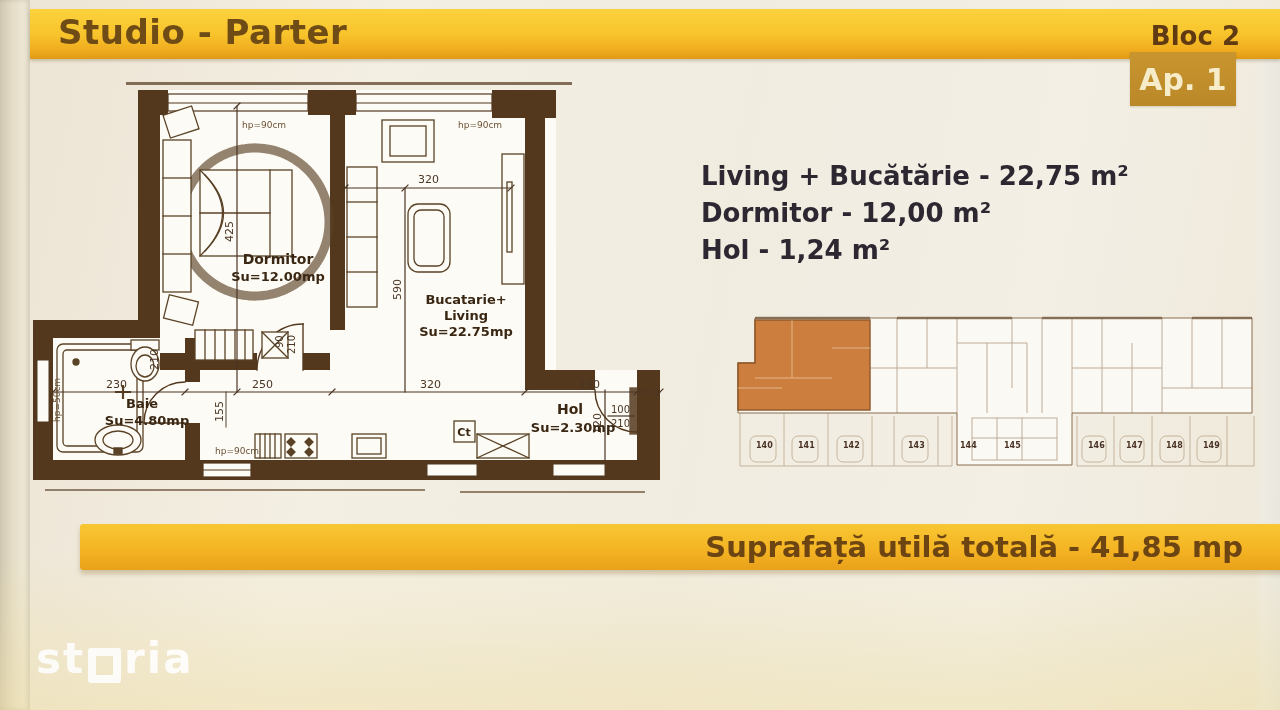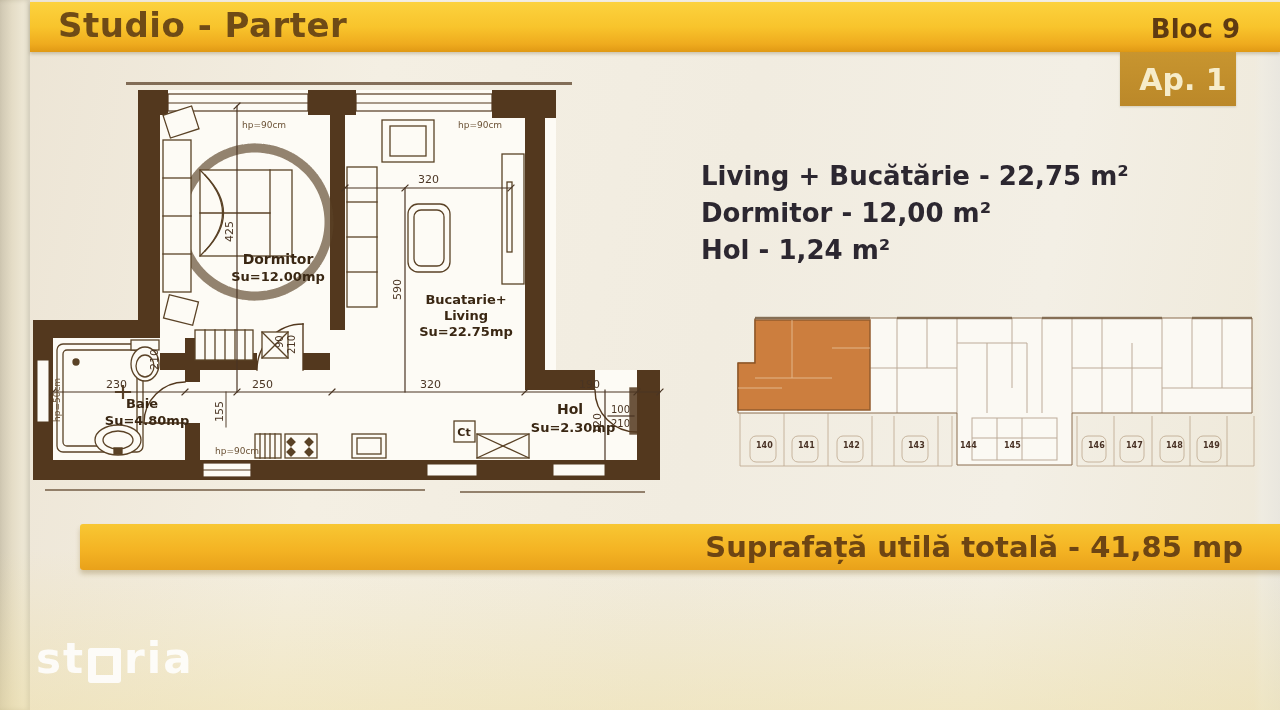--- a/index.html
+++ b/index.html
@@ -16,42 +16,41 @@
   .right-edge{
     position:absolute;right:0;top:50px;width:26px;height:660px;
     background:linear-gradient(to left,#e8e6e0,#efece3 70%,rgba(240,236,227,0));
     opacity:.8;
   }
   .bottom-tint{
     position:absolute;left:0;bottom:0;width:1280px;height:160px;
     background:linear-gradient(to bottom,rgba(244,232,180,0),rgba(238,222,160,.45));
   }
   .top-banner{
-    position:absolute;left:30px;top:2px;width:1250px;height:50px;
+    position:absolute;left:30px;top:9px;width:1250px;height:50px;
     background:linear-gradient(to bottom,#fcd23e 0%,#f8c42c 50%,#efab1e 84%,#e09914 100%);
     box-shadow:0 2px 3px rgba(90,70,20,.25);
   }
   .title{
     position:absolute;left:28px;top:3px;
     font-size:34px;font-weight:800;letter-spacing:.5px;color:#6f4b16;
     font-family:"DejaVu Sans","Liberation Sans",sans-serif;
   }
   .bloc{
     position:absolute;right:40px;top:12px;
     font-size:26px;font-weight:800;color:#5f3a12;
     font-family:"DejaVu Sans","Liberation Sans",sans-serif;
   }
   .badge{
     position:absolute;right:44px;top:52px;width:106px;height:54px;
     background:linear-gradient(to bottom,#c8952f,#bb8829);
     display:flex;align-items:center;justify-content:center;
     font-size:30px;font-weight:800;color:#f6ecca;
     font-family:"DejaVu Sans","Liberation Sans",sans-serif;
     box-shadow:0 1px 2px rgba(90,70,20,.2);
-    padding-left:10px;
   }
   .area-list{
     position:absolute;left:701px;top:118px;
     font-size:26px;font-weight:800;color:#2c2730;line-height:37px;
     font-family:"DejaVu Sans","Liberation Sans",sans-serif;
     margin-top:40px;
   }
   .bottom-banner{
     position:absolute;left:34px;top:524px;width:1205px;height:46px;
     background:linear-gradient(to bottom,#f8c733 0%,#f4b424 55%,#e9a11a 100%);
@@ -80,21 +79,21 @@
 </style>
 </head>
 <body>
 
 <div class="left-edge"></div>
 <div class="right-edge"></div>
 <div class="bottom-tint"></div>
 
 <div class="top-banner">
   <div class="title">Studio - Parter</div>
-  <div class="bloc">Bloc 9</div>
+  <div class="bloc">Bloc 2</div>
 </div>
 
 <div class="badge">Ap. 1</div>
 
 <div class="area-list">
   <div>Living + Bucătărie - 22,75 m²</div>
   <div>Dormitor - 12,00 m²</div>
   <div>Hol - 1,24 m²</div>
 </div>
 

